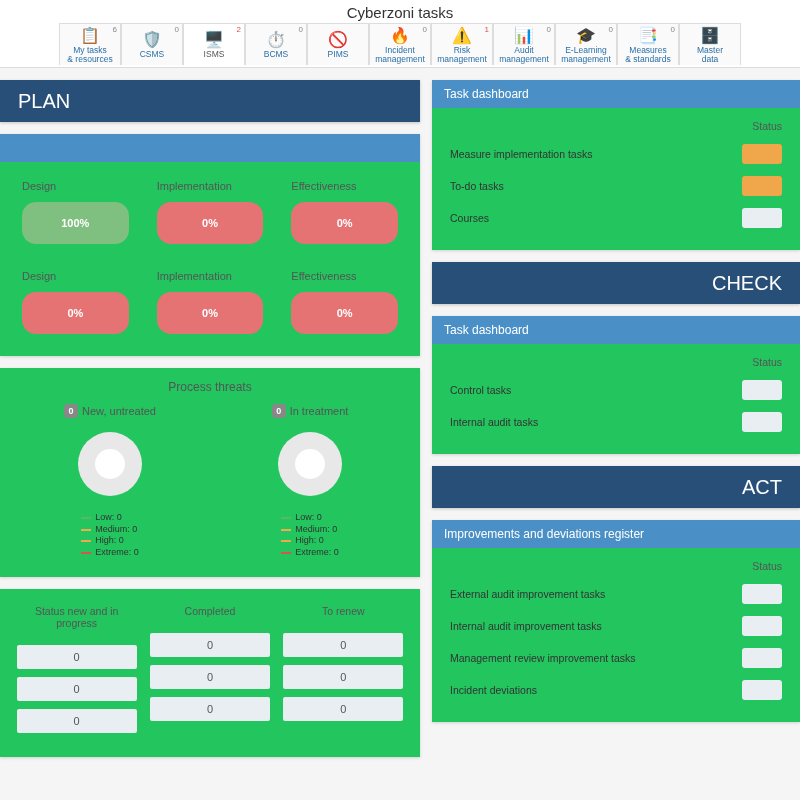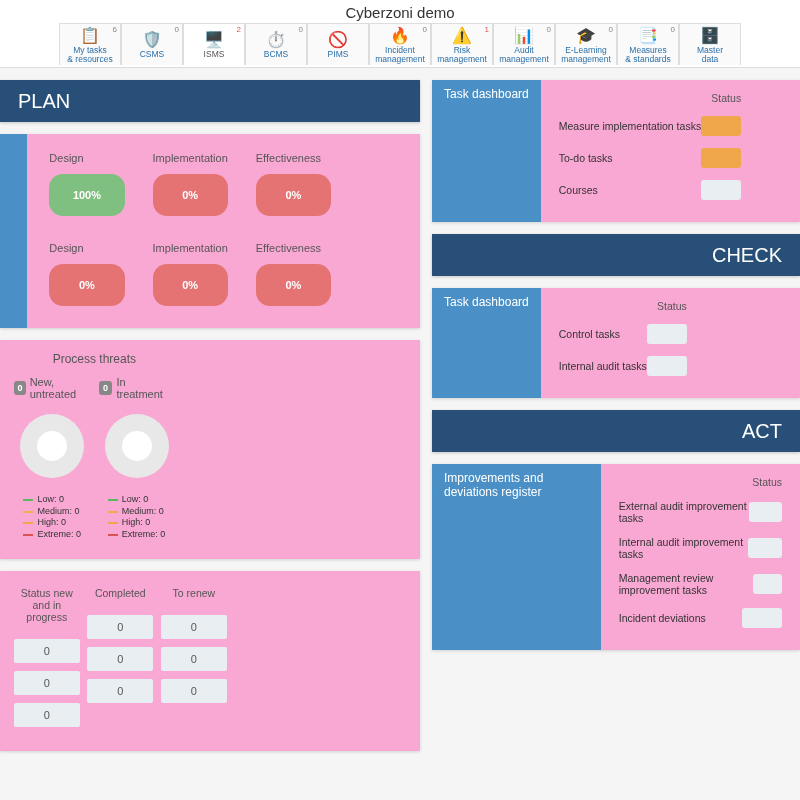--- a/index.html
+++ b/index.html
@@ -17,21 +17,21 @@
 
   .content { display:flex; gap:12px; padding:12px 0 0 0; height:740px; }
   .col { display:flex; flex-direction:column; gap:12px; }
   .col.left { width:420px; margin-left:0; }
   .col.right { flex:1; }
 
   .band { height:42px; background:#274f78; color:#fff; display:flex; align-items:center; font-size:20px; font-weight:400; padding:0 18px; box-shadow:0 1px 3px rgba(0,0,0,.2); }
   .band.left { width:420px; justify-content:flex-start; }
   .band.right { justify-content:flex-end; width:100%; }
 
-  .card { background:#f9a8d4; box-shadow:0 1px 3px rgba(0,0,0,.15); display:flex; flex-direction:row; }
+  .card { background:#22c55e; box-shadow:0 1px 3px rgba(0,0,0,.15); display:flex; flex-direction:column; }
   .card .chead { background:#4a90c6; color:#fff; font-size:12px; padding:7px 12px; }
 
   
   .plan-grid { display:grid; grid-template-columns: 1fr 1fr 1fr; gap:26px 28px; padding:18px 22px 22px; }
   .plan-cell .pl { font-size:11px; color:#555; margin-bottom:10px; }
   .pill { border-radius:14px; height:42px; display:flex; align-items:center; justify-content:center; color:#fff; font-size:11px; font-weight:600; }
   .pill.green { background:#7fbf7f; }
   .pill.red { background:#e57373; }
 
   
@@ -59,21 +59,21 @@
   .taskrow { display:flex; justify-content:space-between; align-items:center; font-size:10.5px; color:#333; padding:6px 0; }
   .statchip { width:40px; height:20px; border-radius:3px; }
   .statchip.orange { background:#f0a64a; }
   .statchip.grey { background:#e9eef2; }
 
 </style>
 </head>
 <body>
 
 <div class="header">
-  <div class="title">Cyberzoni demo</div>
+  <div class="title">Cyberzoni tasks</div>
   <div class="tabbar" id="tabbar">
       <div class="tab">
         <span class="badge ">6</span>
         <span class="icon">📋</span>
         <span class="lbl">My tasks<br>&amp; resources</span>
       </div>
       <div class="tab">
         <span class="badge ">0</span>
         <span class="icon">🛡️</span>
         <span class="lbl">CSMS</span>

